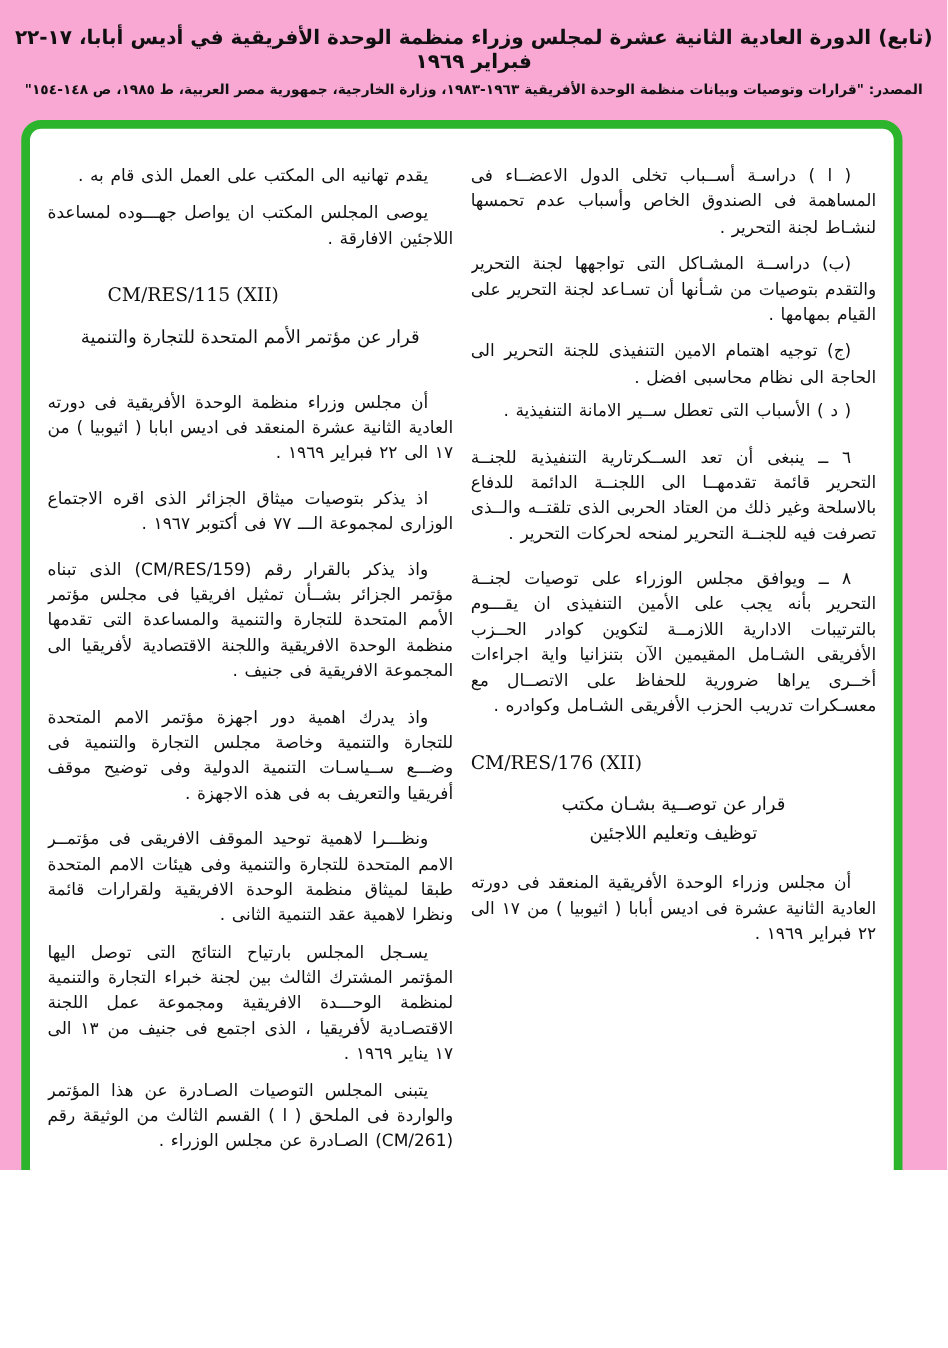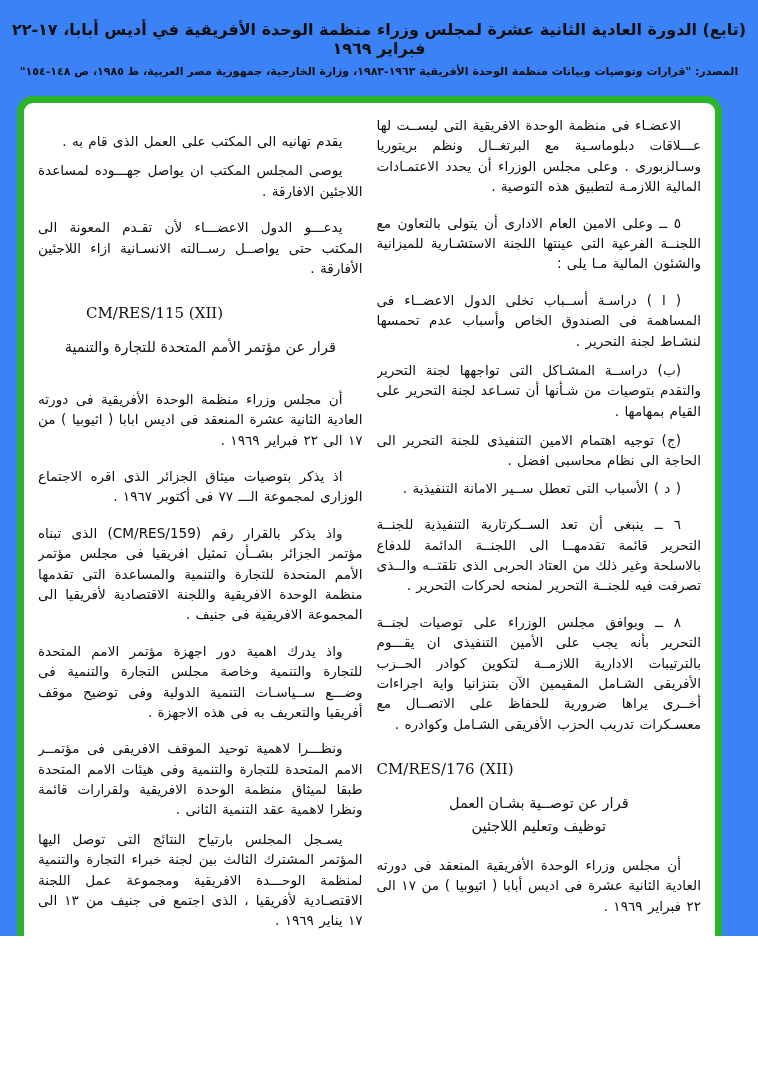--- a/index.html
+++ b/index.html
@@ -4,21 +4,21 @@
 <style>
   html, body {
     margin: 0; padding: 0;
     background: #ffffff;
     font-family: "DejaVu Sans", sans-serif;
     color: #101010;
   }
   .page {
     position: relative;
     width: 758px; height: 936px;
-    background: #3b82f6;
+    background: #f9a8d4;
     overflow: hidden;
   }
   
   .header {
     position: absolute;
     top: 20px; left: 0; right: 0;
     text-align: center;
     direction: rtl;
   }
   .header-line1 {
@@ -98,41 +98,38 @@
 
   <div class="header">
     <div class="header-line1">(تابع) الدورة العادية الثانية عشرة لمجلس وزراء منظمة الوحدة الأفريقية في أديس أبابا، ١٧-٢٢ فبراير ١٩٦٩</div>
     <div class="header-line2">المصدر: "قرارات وتوصيات وبيانات منظمة الوحدة الأفريقية ١٩٦٣-١٩٨٣، وزارة الخارجية، جمهورية مصر العربية، ط ١٩٨٥، ص ١٤٨-١٥٤"</div>
   </div>
 
   <div class="frame">
     <div class="columns">
 
       <div class="col">
-        <p>الاعضـاء فى منظمة الوحدة الافريقية التى ليســت لها عـــلاقات دبلوماسـية مع البرتغــال ونظم بريتوريا وسـالزبورى . وعلى مجلس الوزراء أن يحدد الاعتمـادات المالية اللازمـة لتطبيق هذه التوصية .</p>
-        <p class="gap-above">٥ ــ وعلى الامين العام الادارى أن يتولى بالتعاون مع اللجنــة الفرعية التى عينتها اللجنة الاستشـارية للميزانية والشئون المالية مـا يلى :</p>
         <p class="gap-above">( ا ) دراسـة أســباب تخلى الدول الاعضــاء فى المساهمة فى الصندوق الخاص وأسباب عدم تحمسها لنشـاط لجنة التحرير .</p>
         <p>(ب) دراســة المشـاكل التى تواجهها لجنة التحرير والتقدم بتوصيات من شـأنها أن تسـاعد لجنة التحرير على القيام بمهامها .</p>
         <p class="tight">(ج) توجيه اهتمام الامين التنفيذى للجنة التحرير الى الحاجة الى نظام محاسبى افضل .</p>
         <p class="tight">( د ) الأسباب التى تعطل ســير الامانة التنفيذية .</p>
         <p class="gap-above">٦ ــ ينبغى أن تعد الســكرتارية التنفيذية للجنــة التحرير قائمة تقدمهــا الى اللجنــة الدائمة للدفاع بالاسلحة وغير ذلك من العتاد الحربى الذى تلقتــه والــذى تصرفت فيه للجنــة التحرير لمنحه لحركات التحرير .</p>
         <p class="gap-above">٨ ــ ويوافق مجلس الوزراء على توصيات لجنــة التحرير بأنه يجب على الأمين التنفيذى ان يقـــوم بالترتيبات الادارية اللازمــة لتكوين كوادر الحــزب الأفريقى الشـامل المقيمين الآن بتنزانيا واية اجراءات أخــرى يراها ضرورية للحفاظ على الاتصــال مع معسـكرات تدريب الحزب الأفريقى الشـامل وكوادره .</p>
         <div class="res-code">CM/RES/176 (XII)</div>
         <div class="res-title">
-          <div>قرار عن توصــية بشـان العمل</div>
+          <div>قرار عن توصــية بشـان مكتب</div>
           <div>توظيف وتعليم اللاجئين</div>
         </div>
         <p>أن مجلس وزراء الوحدة الأفريقية المنعقد فى دورته العادية الثانية عشرة فى اديس أبابا ( اثيوبيا ) من ١٧ الى ٢٢ فبراير ١٩٦٩ .</p>
 
       </div>
 
       <div class="col">
         <p class="gap-above">يقدم تهانيه الى المكتب على العمل الذى قام به .</p>
         <p class="tight">يوصى المجلس المكتب ان يواصل جهـــوده لمساعدة اللاجئين الافارقة .</p>
-        <p class="gap-above">يدعـــو الدول الاعضـــاء لأن تقـدم المعونة الى المكتب حتى يواصــل رســالته الانسـانية ازاء اللاجئين الأفارقة .</p>
         <div class="res-code indented">CM/RES/115 (XII)</div>
         <div class="res-title extra-gap">قرار عن مؤتمر الأمم المتحدة للتجارة والتنمية</div>
         <p>أن مجلس وزراء منظمة الوحدة الأفريقية فى دورته العادية الثانية عشرة المنعقد فى اديس ابابا ( اثيوبيا ) من ١٧ الى ٢٢ فبراير ١٩٦٩ .</p>
         <p class="gap-above">اذ يذكر بتوصيات ميثاق الجزائر الذى اقره الاجتماع الوزارى لمجموعة الـــ ٧٧ فى أكتوبر ١٩٦٧ .</p>
         <p class="gap-above">واذ يذكر بالقرار رقم (CM/RES/159) الذى تبناه مؤتمر الجزائر بشــأن تمثيل افريقيا فى مجلس مؤتمر الأمم المتحدة للتجارة والتنمية والمساعدة التى تقدمها منظمة الوحدة الافريقية واللجنة الاقتصادية لأفريقيا الى المجموعة الافريقية فى جنيف .</p>
         <p class="gap-above">واذ يدرك اهمية دور اجهزة مؤتمر الامم المتحدة للتجارة والتنمية وخاصة مجلس التجارة والتنمية فى وضـــع ســياسـات التنمية الدولية وفى توضيح موقف أفريقيا والتعريف به فى هذه الاجهزة .</p>
         <p class="gap-above">ونظـــرا لاهمية توحيد الموقف الافريقى فى مؤتمــر الامم المتحدة للتجارة والتنمية وفى هيئات الامم المتحدة طبقا لميثاق منظمة الوحدة الافريقية ولقرارات قائمة ونظرا لاهمية عقد التنمية الثانى .</p>
         <p>يسـجل المجلس بارتياح النتائج التى توصل اليها المؤتمر المشترك الثالث بين لجنة خبراء التجارة والتنمية لمنظمة الوحـــدة الافريقية ومجموعة عمل اللجنة الاقتصـادية لأفريقيا ، الذى اجتمع فى جنيف من ١٣ الى ١٧ يناير ١٩٦٩ .</p>
         <p>يتبنى المجلس التوصيات الصـادرة عن هذا المؤتمر والواردة فى الملحق ( ا ) القسم الثالث من الوثيقة رقم (CM/261) الصـادرة عن مجلس الوزراء .</p>
 

